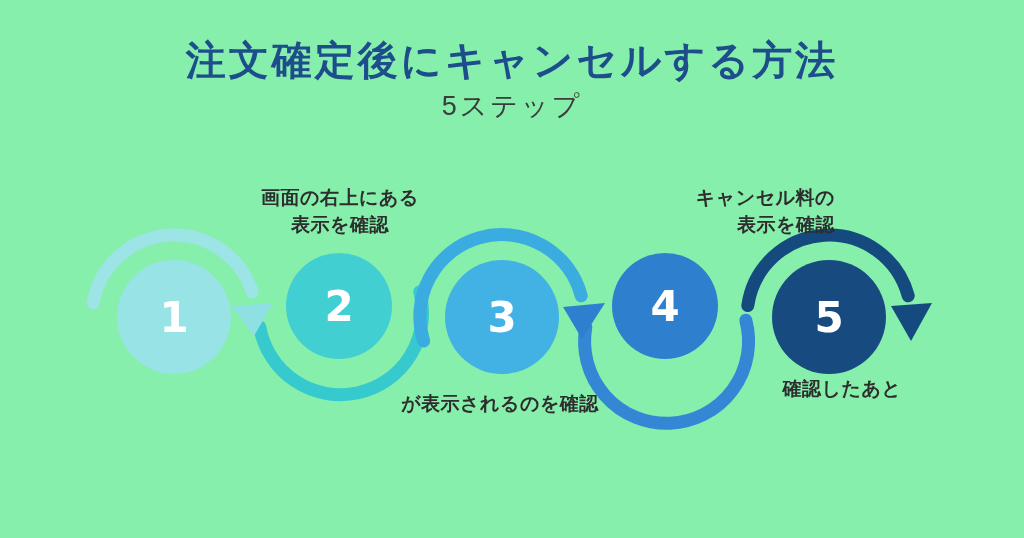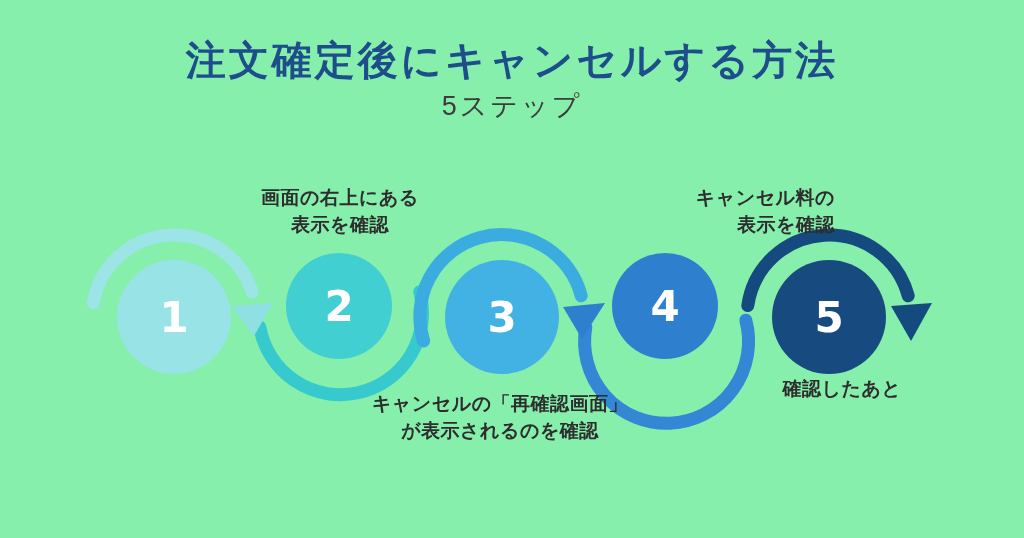--- a/index.html
+++ b/index.html
@@ -52,21 +52,20 @@
 
   <div class="step-label" style="left:2px;top:384px;width:340px;">
   </div>
 
   <div class="step-label" style="left:170px;top:184px;width:340px;">
     <div>画面の右上にある</div>
     <div>表示を確認</div>
   </div>
 
   <div class="step-label" style="left:330px;top:390px;width:340px;">
-    <div>キャンセルの「再確認画面」</div>
     <div>が表示されるのを確認</div>
   </div>
 
   <div class="step-label" style="left:495px;top:184px;width:340px;text-align:right;">
     <div>キャンセル料の</div>
     <div>表示を確認</div>
   </div>
 
   <div class="step-label" style="left:672px;top:375px;width:340px;">
     <div>確認したあと</div>

